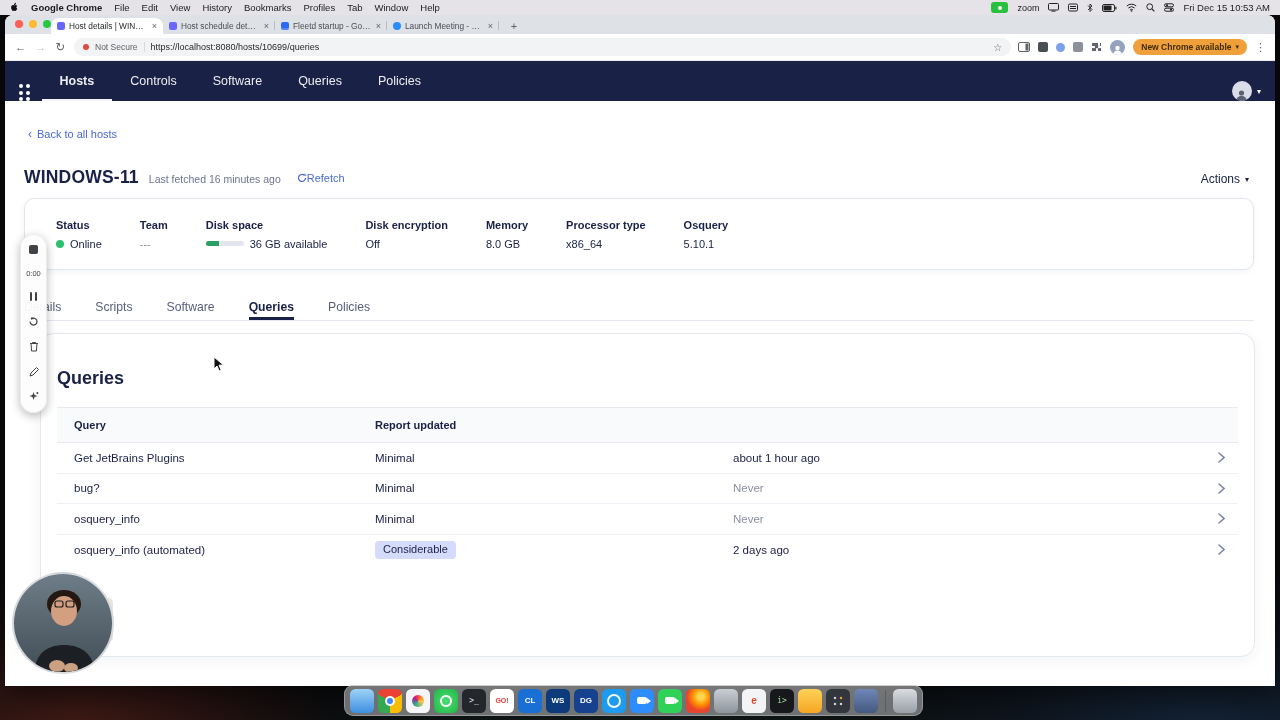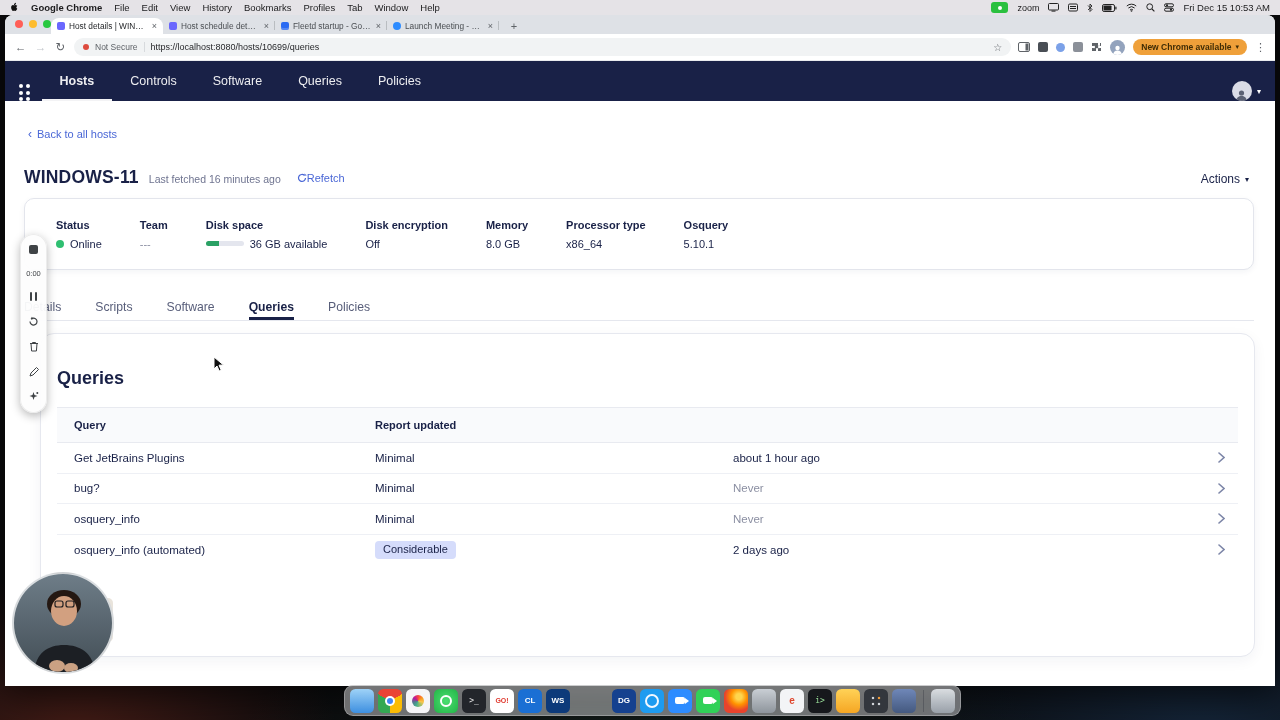--- a/index.html
+++ b/index.html
@@ -144,21 +144,21 @@
   .dk-chrome .core i{width:6px; height:6px; border-radius:50%; background:#4285f4; display:block;}
   .dk-photos{background:#f5f5f7;}
   .dk-photos .flower{width:12px; height:12px; border-radius:50%;
     background:conic-gradient(#f94144,#f8961e,#f9c74f,#90be6d,#43aa8b,#577590,#b5179e,#f94144);}
   .dk-whatsapp{background:radial-gradient(circle,#4ade70,#23b447);}
   .dk-whatsapp .ring{width:12px; height:12px; border:2px solid #fff; border-radius:50%;}
   .dk-term{background:#23262b; color:#e9e9e9; font-family:"DejaVu Sans Mono",monospace; font-size:8px; font-weight:400;}
   .dk-go{background:#fff; color:#e03a2f; font-size:7px;}
   .dk-cl{background:#1a6fd4;}
   .dk-ws{background:#0d3a7a;}
-  .dk-dg{background:#15418f;margin-left:38px;}
+  .dk-dg{background:#15418f;}
   .dk-safari{background:#1d9bf0;}
   .dk-safari .ring{width:14px; height:14px; border:2px solid #f2f8ff; border-radius:50%;}
   .dk-zoom{background:#2d8cff;}
   .dk-face{background:#30d158;}
   .camshape{width:10px; height:7px; background:#fff; border-radius:2px; position:relative;}
   .camshape::after{content:""; position:absolute; right:-4px; top:0.5px;
     border-left:4px solid #fff; border-top:3px solid transparent; border-bottom:3px solid transparent;}
   .dk-firefox{background:radial-gradient(circle at 62% 32%,#ffd54d 0 3px,#ff9300 8px,#e8432c 14px);}
   .dk-gray{background:linear-gradient(180deg,#c9ced4,#8e959c);}
   .dk-e{background:#f3f4f6; color:#e0452c; font-size:10px;}

